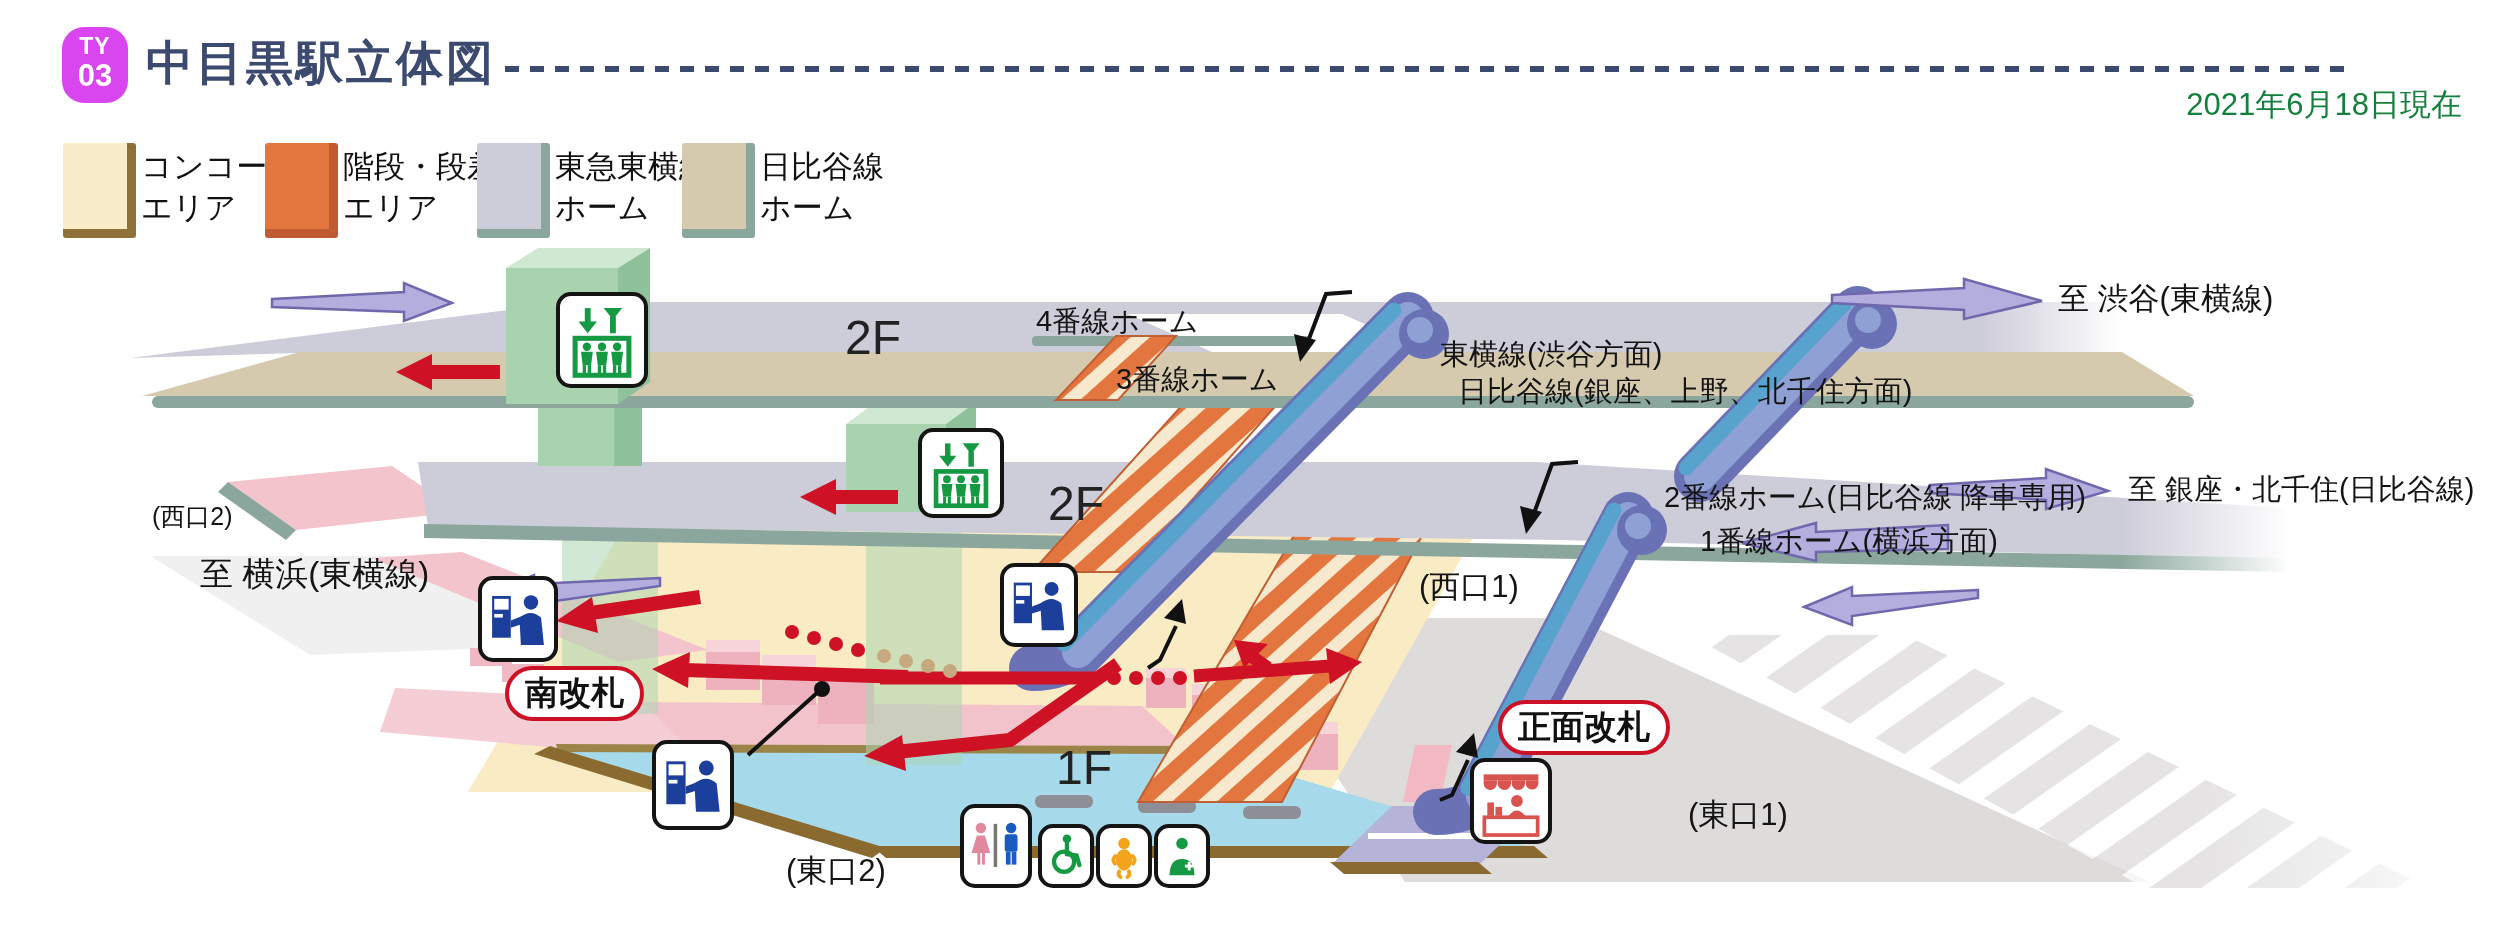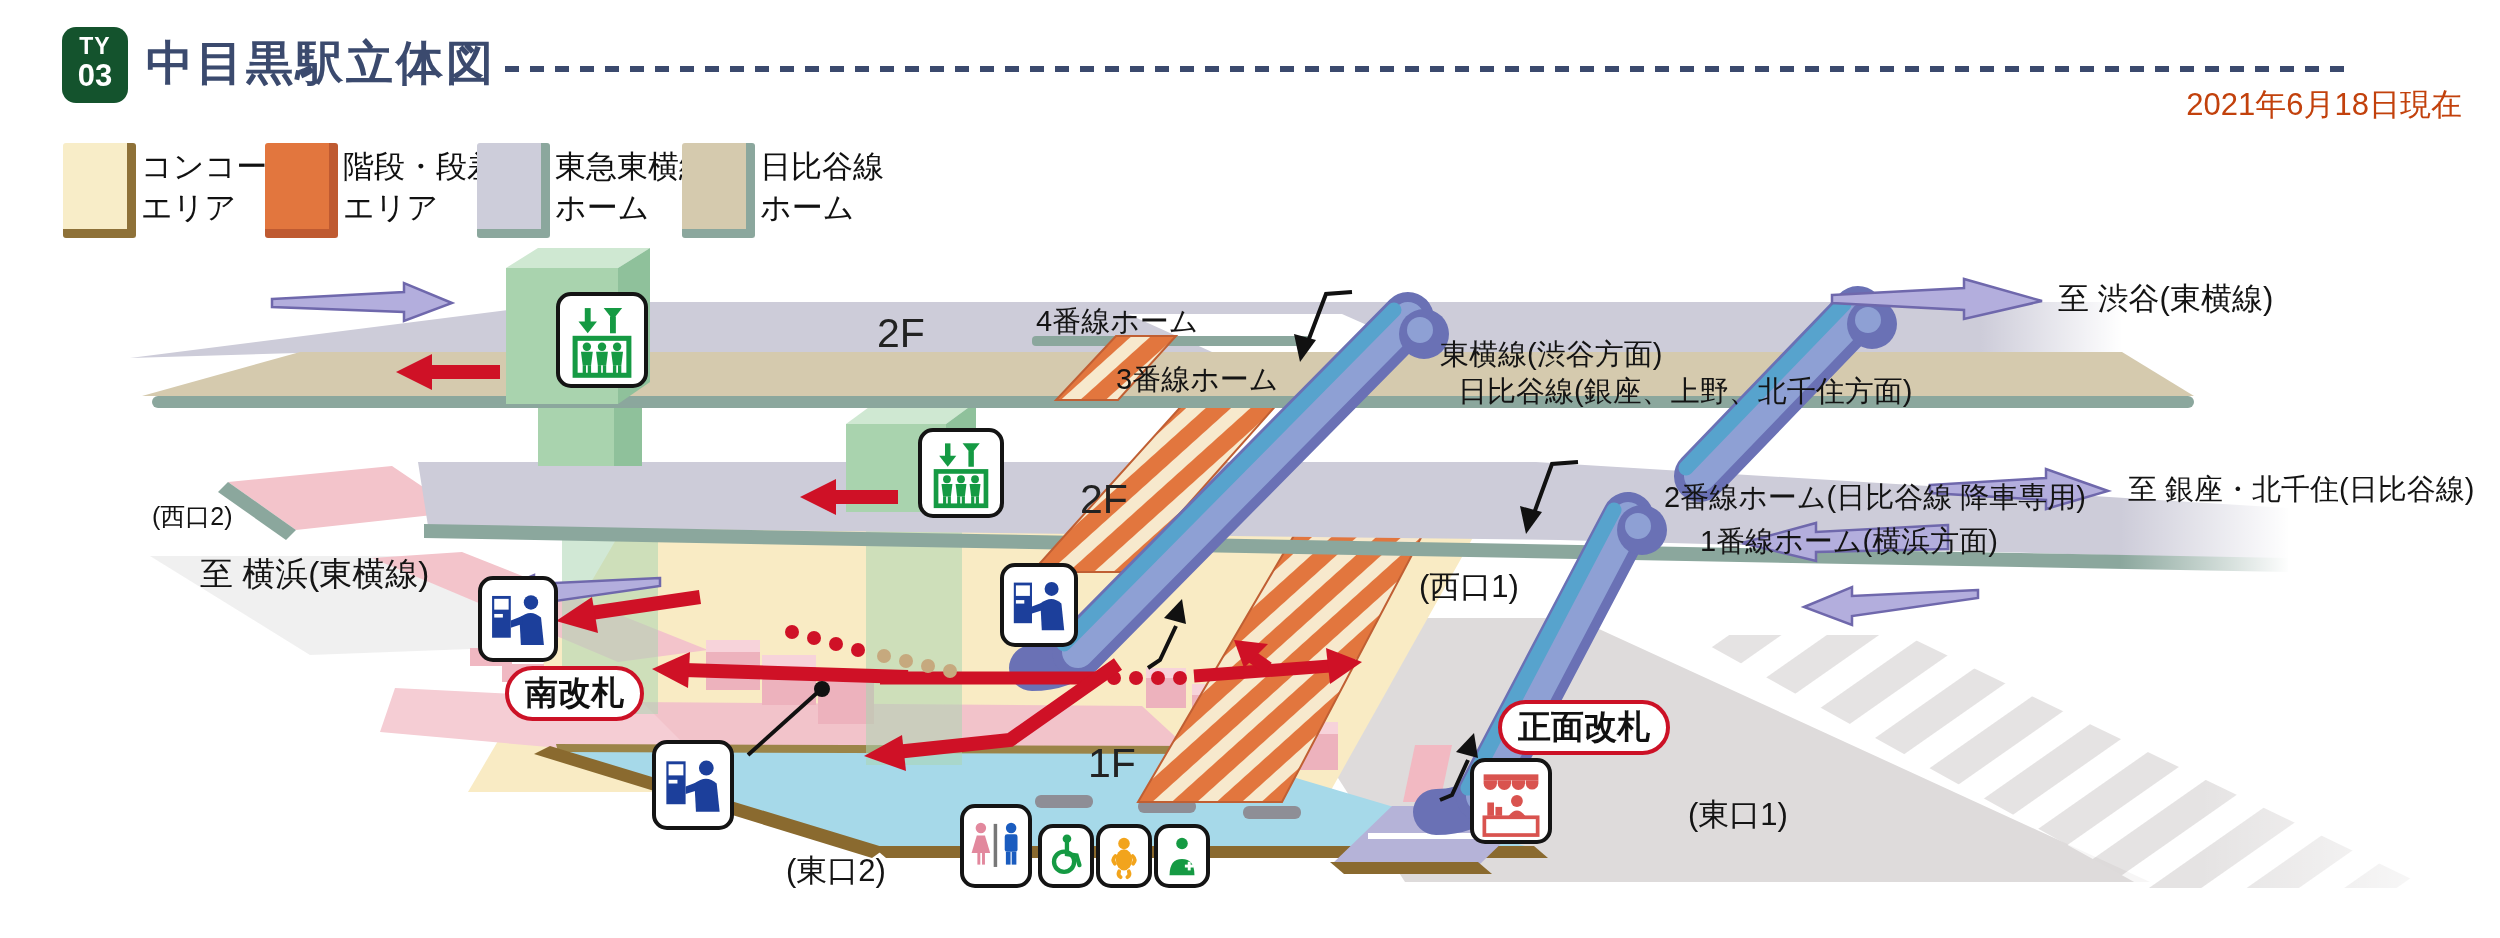--- a/index.html
+++ b/index.html
@@ -1,38 +1,38 @@
 <!DOCTYPE html>
 <html><head>
 <meta charset="utf-8">
 <style>
   html,body{margin:0;padding:0;background:#fff;}
   .canvas{position:relative;width:2500px;height:938px;background:#ffffff;overflow:hidden;
           font-family:"Liberation Sans","DejaVu Sans",sans-serif;color:#1a1a1a;}
   .abs{position:absolute;white-space:nowrap;}
   
-  .ty-badge{left:62px;top:27px;width:66px;height:76px;background:#14532d;border-radius:14px;
+  .ty-badge{left:62px;top:27px;width:66px;height:76px;background:#d946ef;border-radius:22px;
             color:#fff;text-align:center;font-weight:bold;line-height:1;}
   .ty-badge .l1{display:block;font-size:23px;margin-top:8px;letter-spacing:1px;}
   .ty-badge .l2{display:block;font-size:31px;margin-top:2px;}
   .page-title{left:146px;top:32px;font-size:47px;font-weight:bold;color:#3b4a6e;letter-spacing:3px;}
   .dash-rule{left:505px;top:66px;width:1842px;height:6px;
              background:repeating-linear-gradient(90deg,#3b4a6e 0 14px,transparent 14px 25px);}
-  .date-note{left:2090px;top:84px;width:372px;text-align:right;font-size:31px;color:#c2410c;}
+  .date-note{left:2090px;top:84px;width:372px;text-align:right;font-size:31px;color:#15803d;}
   
   .swatch{width:64px;height:86px;border-radius:3px;border-right:9px solid;border-bottom:9px solid;}
   .sw0{left:63px;top:143px;background:#f8edc8;border-color:#8e7138;}
   .sw1{left:265px;top:143px;background:#e2763e;border-color:#bf5a31;}
   .sw2{left:477px;top:143px;background:#cdcdda;border-color:#8ba79d;}
   .sw3{left:682px;top:143px;background:#d5caae;border-color:#8ba79d;}
   .leg-label{font-size:31px;line-height:41px;color:#111;}
   .lg0{left:141px;top:146px;} .lg1{left:343px;top:146px;} .lg2{left:555px;top:146px;} .lg3{left:760px;top:146px;}
   
   .dlabel{font-size:29px;color:#141414;}
-  .big-floor{font-size:41px;color:#222;margin-left:32px;}
+  .big-floor{font-size:48px;color:#222;}
   .gate-pill{background:#fff;border:4px solid #cc1126;border-radius:28px;padding:1px 16px;
              font-size:33px;font-weight:bold;color:#111;}
   
   .icon-box{background:#fff;border:4px solid #141414;border-radius:15px;box-sizing:border-box;}
   .icon-box svg{display:block;width:100%;height:100%;}
   svg.scene{position:absolute;left:0;top:0;}
 </style>
 </head>
 <body>
 

